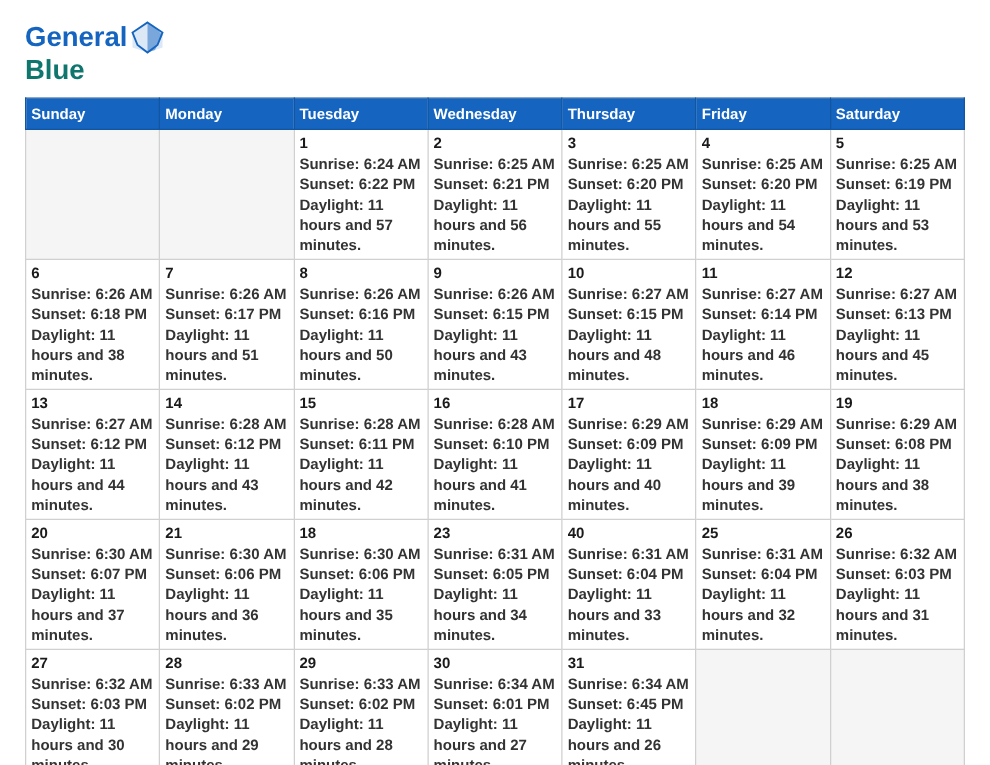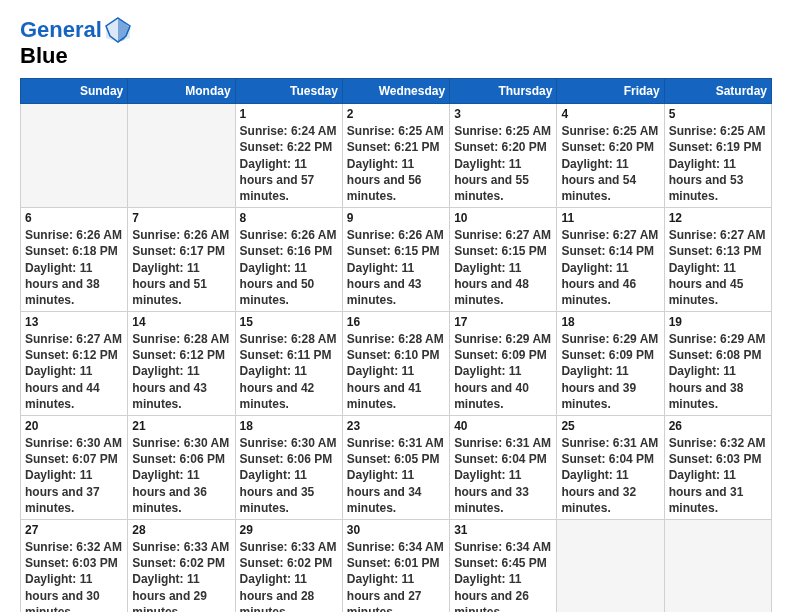--- a/index.html
+++ b/index.html
@@ -60,21 +60,21 @@
       width: 100%;
       table-layout: fixed;
       font-size: 10px;
     }
     .calendar th {
       background: #1565c0;
       color: #fff;
       padding: 5px 4px;
       font-size: 12px;
       font-weight: bold;
-      text-align: right;
+      text-align: left;
       border: 1px solid #1255a0;
       margin-top: 20px;
     }
     .calendar td {
       border: 1px solid #d0d0d0;
       vertical-align: top;
       padding: 3px 4px;
       background: #fff;
       height: 82px;
     }
@@ -106,21 +106,21 @@
           <span class="logo-text">
             <span class="blue">General</span>
           </span>
           <svg class="logo-icon" viewBox="0 0 28 28">
             <polygon points="14,2 26,10 26,22 14,26 2,22 2,10" fill="#1565c0" opacity="0.15"></polygon>
             <polygon points="18,4 26,12 20,24 14,26 14,2" fill="#1565c0" opacity="0.5"></polygon>
             <polygon points="14,2 26,10 22,20 14,26 6,20 2,10" fill="none" stroke="#1565c0" stroke-width="1.5"></polygon>
           </svg>
         </div>
         <div>
-          <span class="logo-text" style="color:#000000;font-size:22px;text-align:center;">Blue</span>
+          <span class="logo-text" style="color:#0f766e;font-size:22px;text-align:center;">Blue</span>
         </div>
       </div>
     </div>
     <div class="title-area">
       <div class="month-title"></div>
       <div class="subtitle"></div>
     </div>
   </div>
 
   <table class="calendar" id="cal-table">

